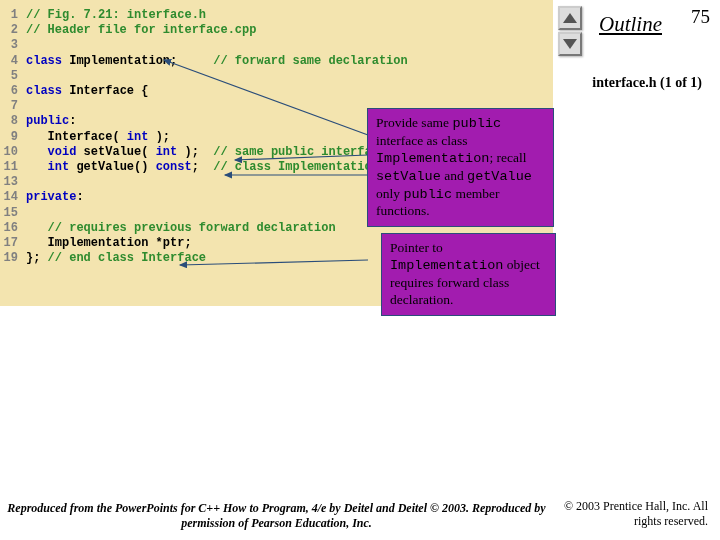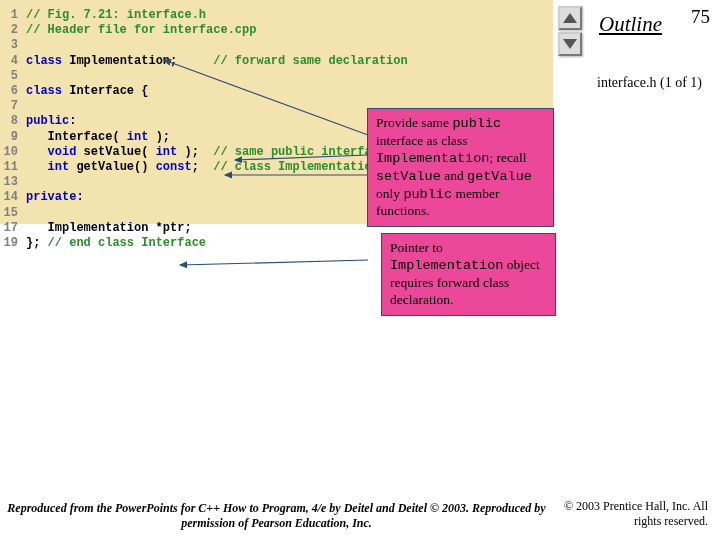--- a/index.html
+++ b/index.html
@@ -1,31 +1,31 @@
 <!DOCTYPE html>
 <html><head>
 <meta charset="utf-8">
 <style>
   * { margin: 0; padding: 0; box-sizing: border-box; }
   body { width: 720px; height: 540px; font-family: "Times New Roman", serif; position: relative; background: #fff; overflow: hidden; }
   .slidenum { position: absolute; top: 6px; right: 10px; font-size: 19px; }
   .outline { position: absolute; top: 12px; right: 58px; font-size: 21px; text-decoration: underline; font-style: italic; }
-  .subtitle { position: absolute; top: 75px; right: 18px; font-size: 14px; font-weight: normal; }
+  .subtitle { position: absolute; top: 75px; right: 18px; font-size: 14px; font-weight: bold; }
   .nav { position: absolute; top: 6px; left: 558px; width: 28px; }
   .navbtn { width: 24px; height: 24px; border: 2px outset #ccc; background: #ddd; display: flex; align-items: center; justify-content: center; margin-bottom: 2px; box-shadow: 1px 1px 2px rgba(0,0,0,.3); cursor: pointer; }
   .tri-up { width: 0; height: 0; border-left: 7px solid transparent; border-right: 7px solid transparent; border-bottom: 10px solid #555; }
   .tri-dn { width: 0; height: 0; border-left: 7px solid transparent; border-right: 7px solid transparent; border-top: 10px solid #555; }
-  .code { position: absolute; top: 0; left: 0; width: 553px; height: 224px; background: #f3e4af; padding: 8px 8px 0 0; }
+  .code { position: absolute; top: 0; left: 0; width: 553px; height: 306px; background: #f3e4af; padding: 8px 8px 0 0; }
   .ln { font-family: "Courier New", monospace; font-size: 12px; font-weight: bold; line-height: 15.2px; white-space: pre; }
   .gut { display: inline-block; width: 26px; text-align: right; color: #808080; padding-right: 8px; vertical-align: top; }
   .cmt { color: #2e8b2e; }
   .kw { color: #0000c0; }
   .id { color: #000; }
   .callouts { position: absolute; top: 0; left: 0; }
-  .box { position: absolute; background: #ec4899; border: 1.5px solid #2a4d7a; padding: 6px 8px; font-size: 13.5px; line-height: 1.25; font-family: "Times New Roman", serif; }
+  .box { position: absolute; background: #a21caf; border: 1.5px solid #2a4d7a; padding: 6px 8px; font-size: 13.5px; line-height: 1.25; font-family: "Times New Roman", serif; }
   .box1 { top: 108px; left: 367px; width: 187px; }
   .box2 { top: 233px; left: 381px; width: 175px; }
   .mono { font-family: "Courier New", monospace; }
   svg.arrows { position: absolute; top: 0; left: 0; pointer-events: none; }
   .copyright { position: absolute; bottom: 10px; right: 12px; width: 150px; font-size: 12px; line-height: 1.3; text-align: right; }
   .reproduced { position: absolute; bottom: 9px; left: 0; width: 553px; text-align: center; font-size: 12px; font-style: italic; font-weight: bold; }
 </style>
 </head>
 <body>
 
@@ -50,20 +50,21 @@
   <div class="ln"><span class="gut">5</span></div>
   <div class="ln"><span class="gut">6</span><span class="kw">class </span><span class="id">Interface {</span></div>
   <div class="ln"><span class="gut">7</span></div>
   <div class="ln"><span class="gut">8</span><span class="kw">public</span><span class="id">:</span></div>
   <div class="ln"><span class="gut">9</span><span class="id">   Interface( </span><span class="kw">int</span><span class="id"> );</span></div>
   <div class="ln"><span class="gut">10</span><span class="id">   </span><span class="kw">void</span><span class="id"> setValue( </span><span class="kw">int</span><span class="id"> );  </span><span class="cmt">// same public interface as</span></div>
   <div class="ln"><span class="gut">11</span><span class="id">   </span><span class="kw">int</span><span class="id"> getValue() </span><span class="kw">const</span><span class="id">;  </span><span class="cmt">// class Implementation</span></div>
   <div class="ln"><span class="gut">13</span></div>
   <div class="ln"><span class="gut">14</span><span class="kw">private</span><span class="id">:</span></div>
   <div class="ln"><span class="gut">15</span></div>
+  <div class="ln"><span class="gut">16</span><span class="id">   </span><span class="cmt">// requires previous forward declaration</span></div>
   <div class="ln"><span class="gut">17</span><span class="id">   Implementation *ptr;</span></div>
   <div class="ln"><span class="gut">19</span><span class="id">}; </span><span class="cmt">// end class Interface</span></div>
 </div>
 
 <svg class="arrows" width="720" height="400">
   <defs>
       <marker id="ah" markerWidth="8" markerHeight="8" refX="6" refY="3" orient="auto">
         <path d="M0,0 L7,3 L0,6 Z" fill="#2a4d7a"></path>
       </marker>
     </defs>

